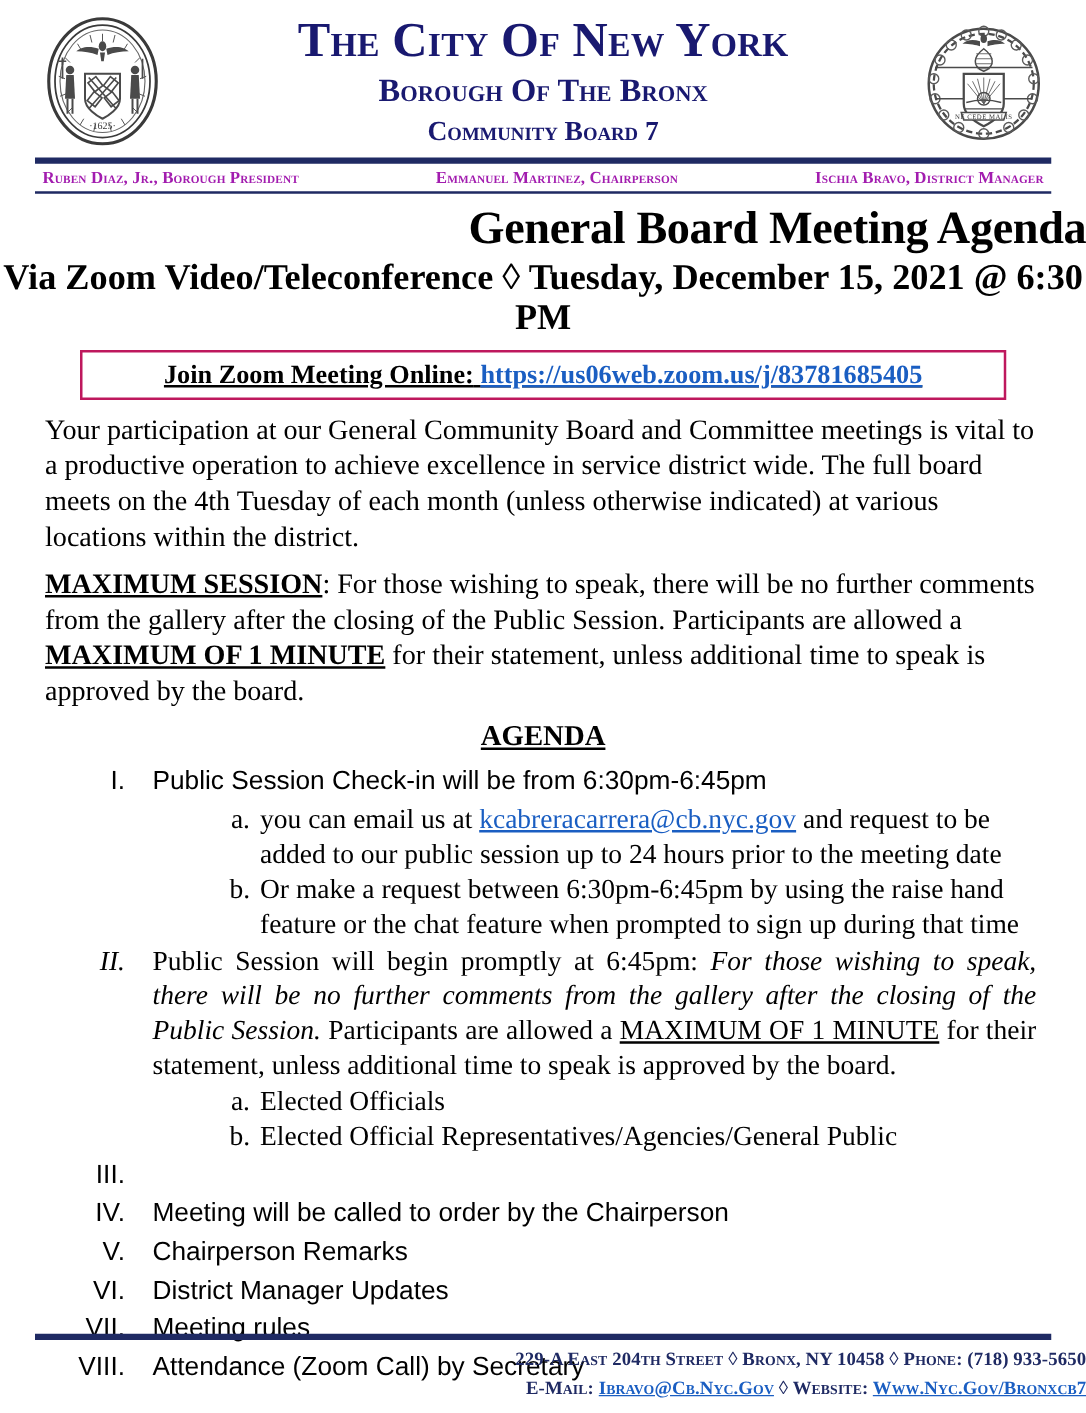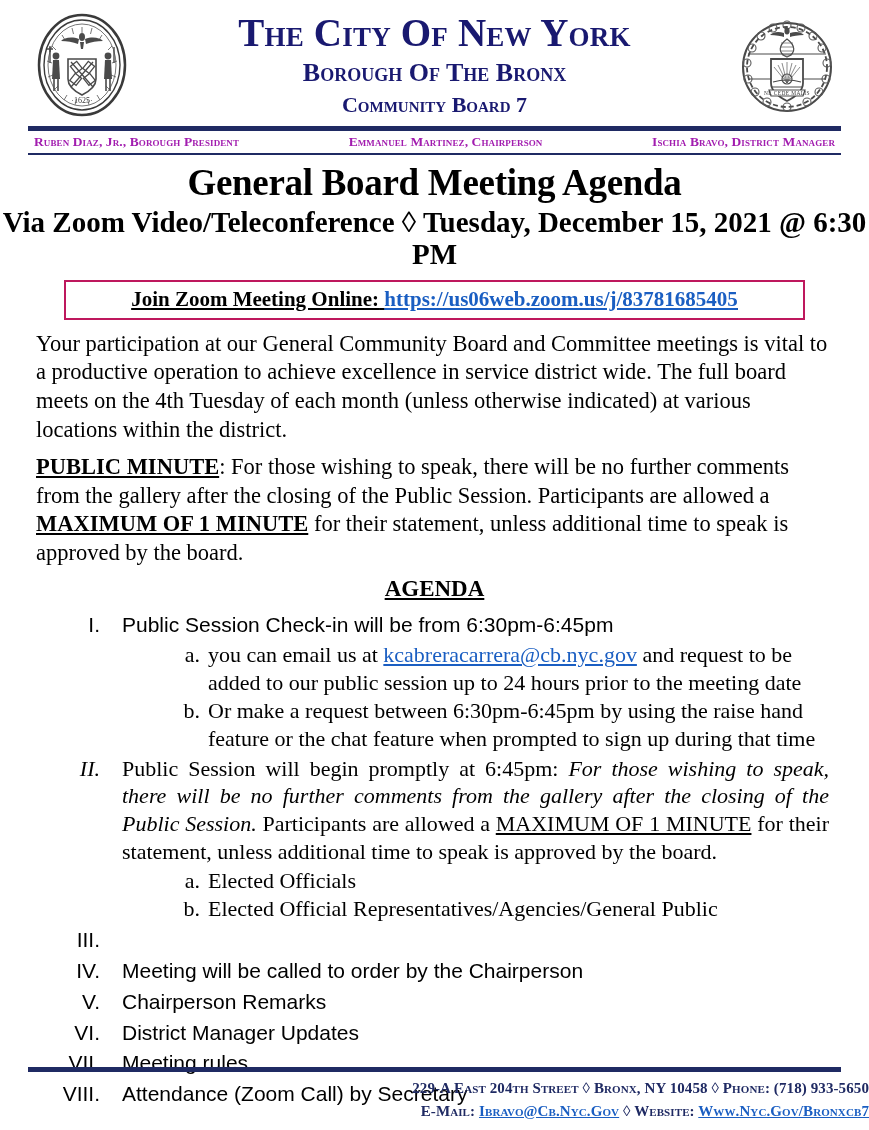--- a/index.html
+++ b/index.html
@@ -86,21 +86,21 @@
     font-weight: bold;
     font-size: 13.5px;
     font-variant: small-caps;
     text-transform: capitalize;
     letter-spacing: 0.1px;
   }
   .officials span { white-space: nowrap; }
 
   
   .doc-title {
-    text-align: center;
+    text-align: right;
     font-size: 37px;
     font-weight: bold;
     letter-spacing: -0.3px;
     margin-top: 9px;
     line-height: 1.05;
     font-family: "Liberation Serif", "DejaVu Serif", serif;
   }
   .doc-subtitle {
     text-align: center;
     font-size: 29px;
@@ -350,21 +350,21 @@
       <span>Join Zoom Meeting Online:</span>
       <a class="link" href="#">https://us06web.zoom.us/j/83781685405</a>
     </div>
   </div>
 
   <div class="body-wrap">
 
     <div class="para">Your participation at our General Community Board and Committee meetings is vital to a productive operation to achieve excellence in service district wide. The full board meets on the 4th Tuesday of each month (unless otherwise indicated) at various locations within the district.</div>
 
     <div class="para">
-      <span class="u-bold">PUBLIC MINUTE</span><span>: For those wishing to speak, there will be no further comments from the gallery after the closing of the Public Session. Participants are allowed a </span><span class="u-bold">MAXIMUM OF 1 MINUTE</span><span> for their statement, unless additional time to speak is approved by the board.</span>
+      <span class="u-bold">MAXIMUM SESSION</span><span>: For those wishing to speak, there will be no further comments from the gallery after the closing of the Public Session. Participants are allowed a </span><span class="u-bold">MAXIMUM OF 1 MINUTE</span><span> for their statement, unless additional time to speak is approved by the board.</span>
     </div>
 
     <div class="agenda-head">AGENDA</div>
 
     <div class="agenda-list">
 
       <div class="ag-item sans">
         <div class="ag-num">I.</div>
         <div class="ag-text">Public Session Check-in will be from 6:30pm-6:45pm</div>
       </div>

